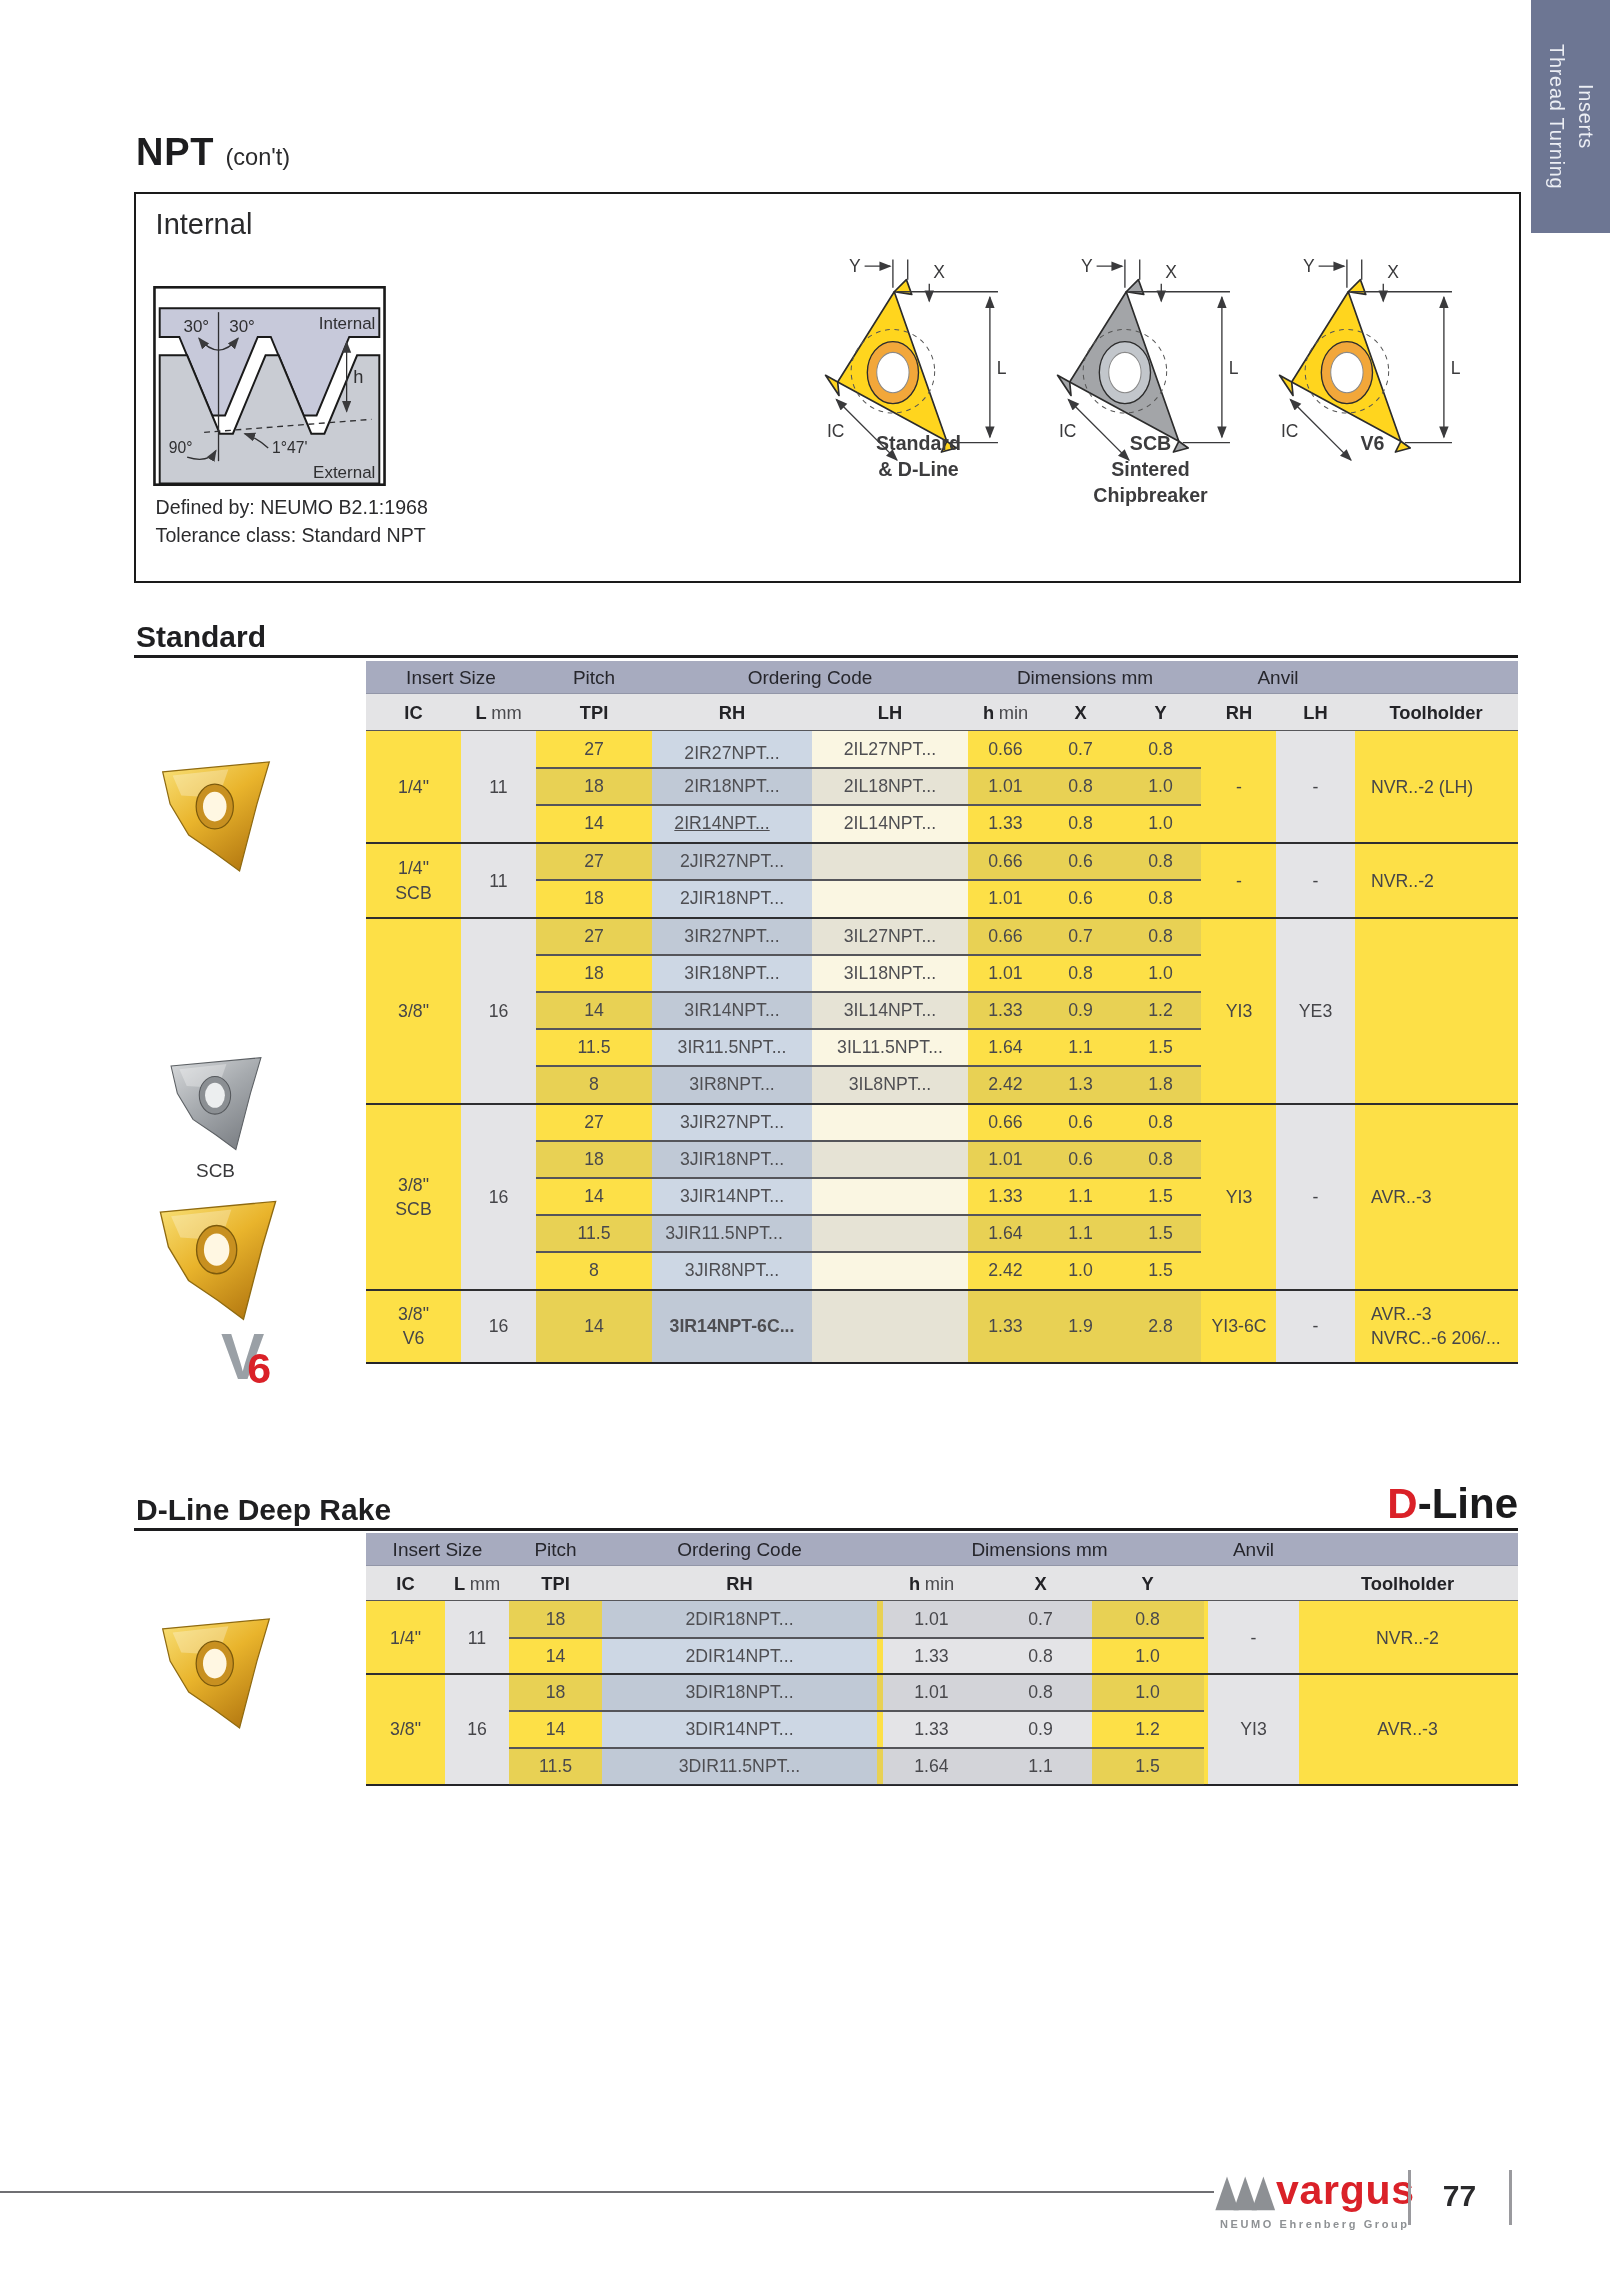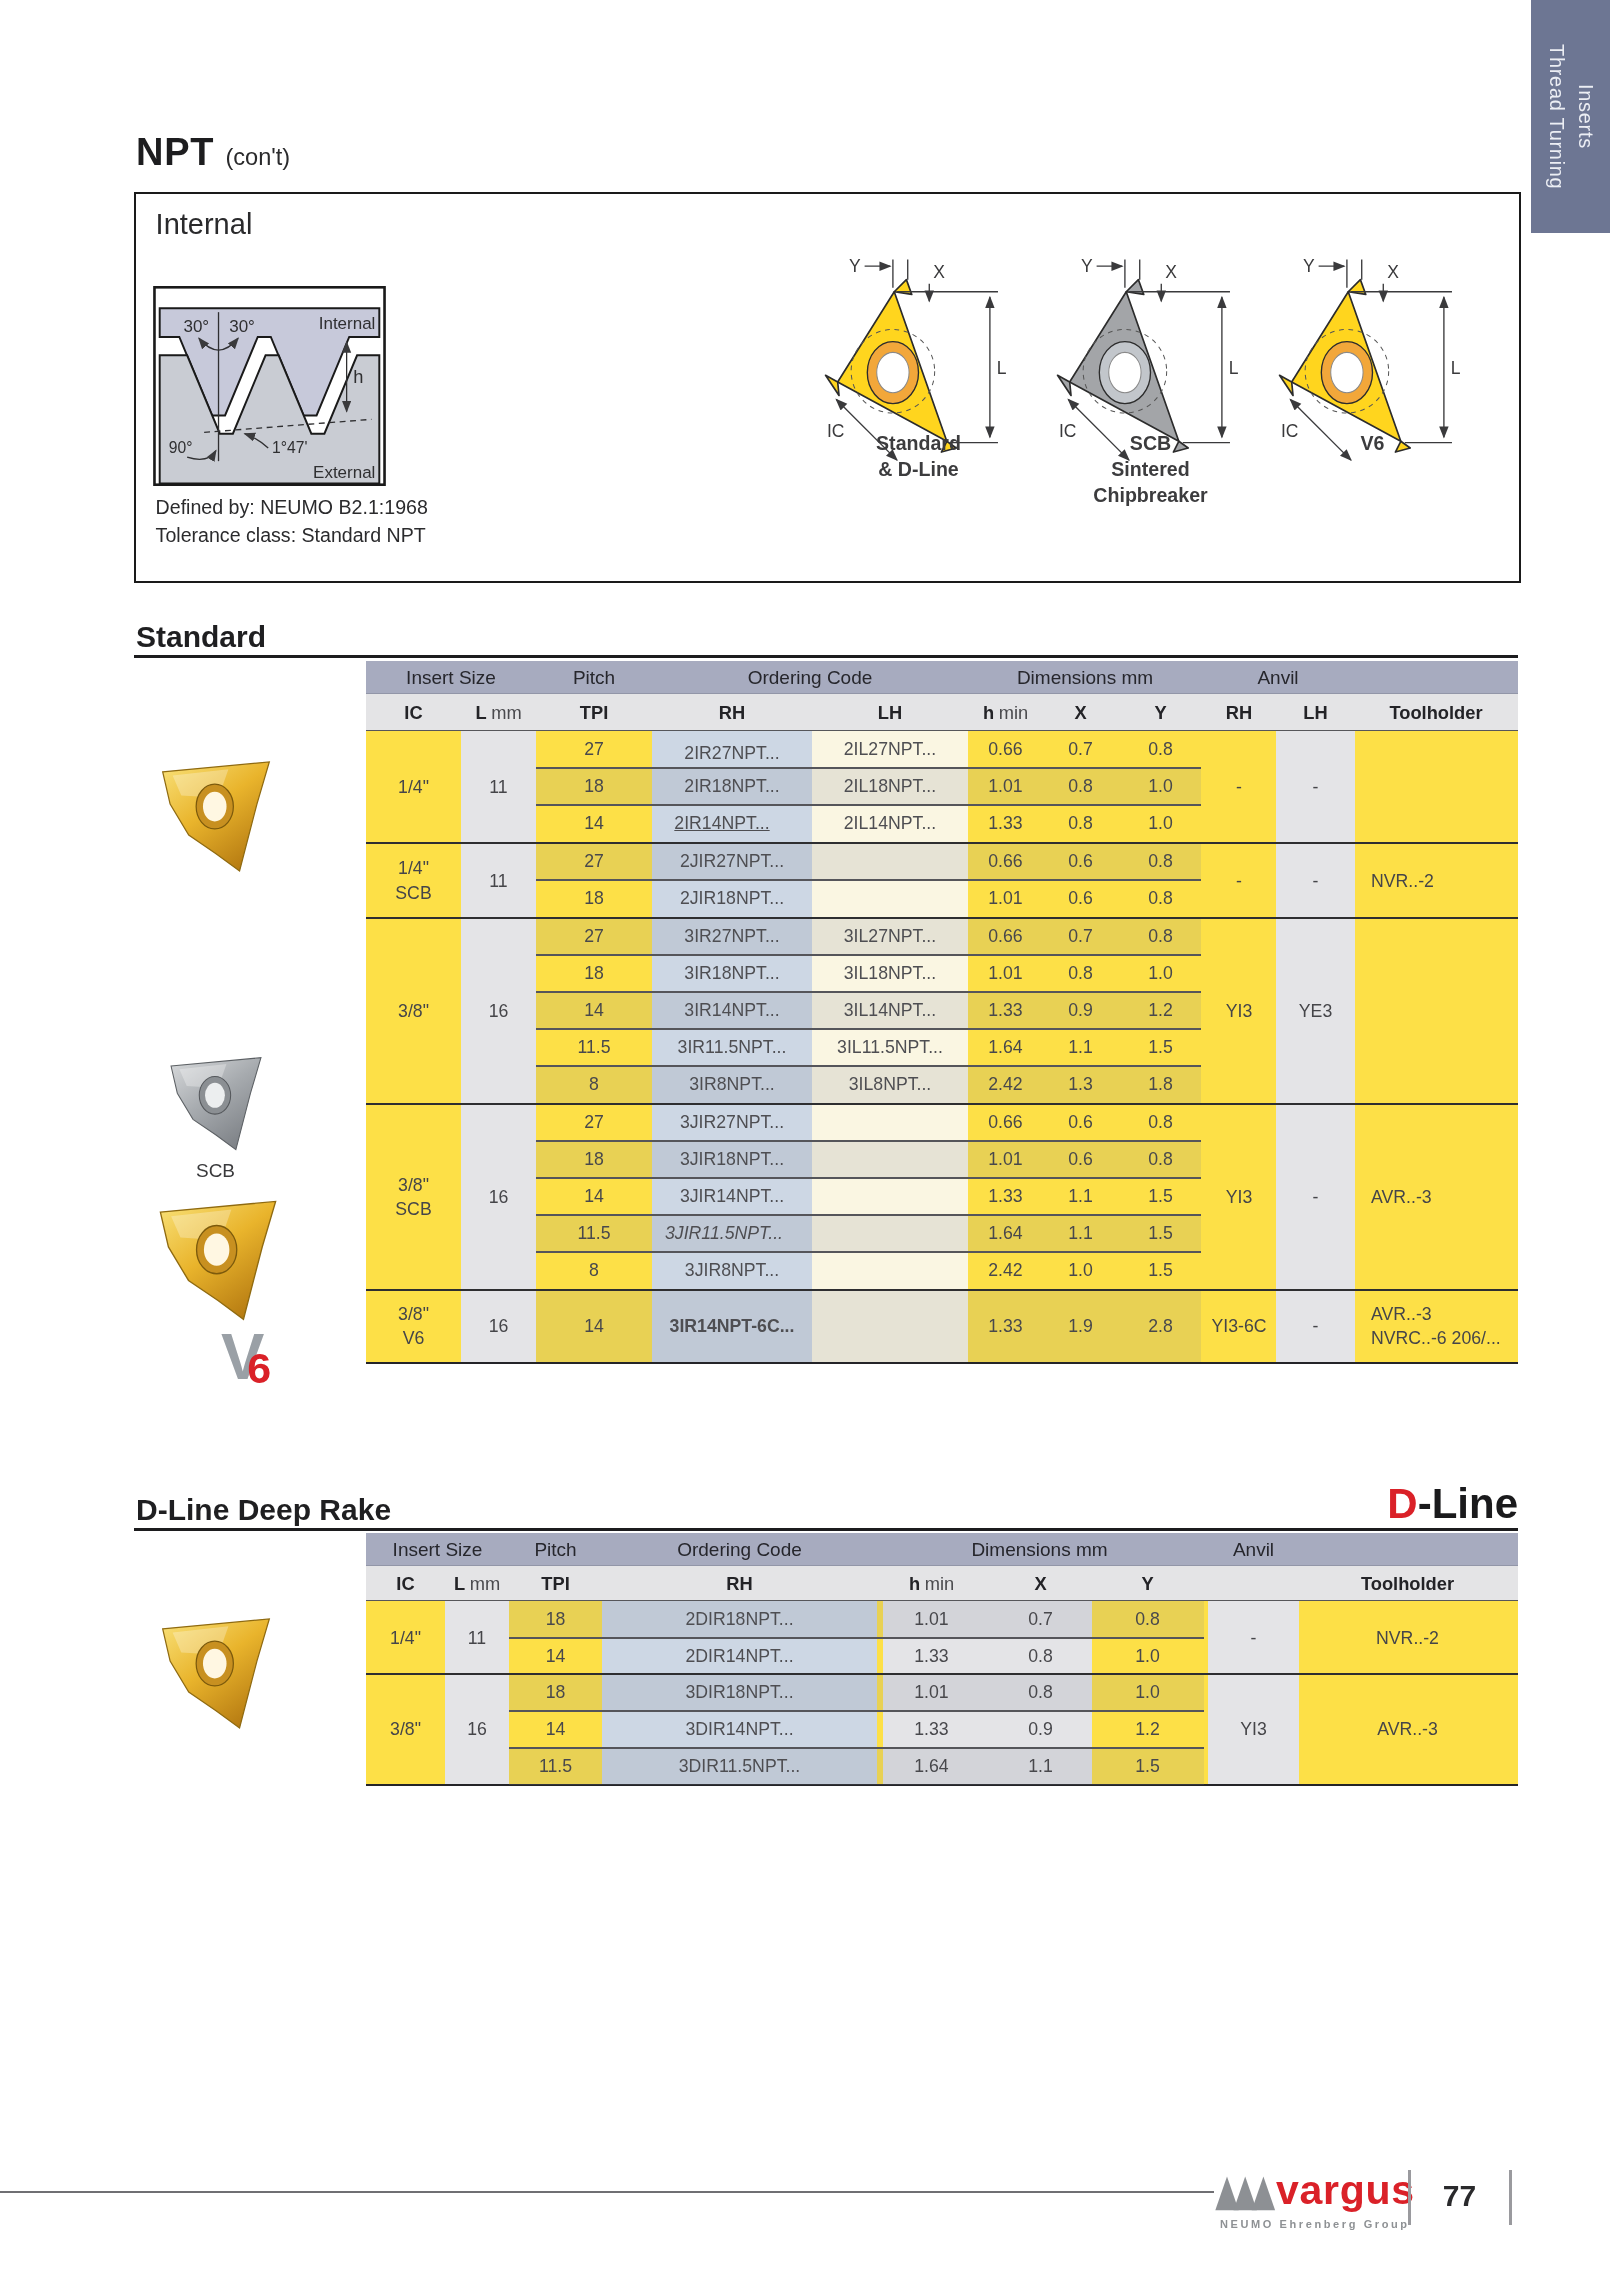--- a/index.html
+++ b/index.html
@@ -270,20 +270,23 @@
           <div class="cell" style="left: 602px; width: 75px;">1.33</div>
           <div class="cell" style="left: 677px; width: 75px;">0.8</div>
           <div class="cell" style="left: 753px; width: 83px;">1.0</div>
         </div>
         <div class="mcell" style="left: 0px; width: 95px;">
           <div>1/4"</div>
         </div>
         <div class="mcell" style="left: 95px; width: 75px;">11</div>
         <div class="mcell" style="left: 836px; width: 74px;">-</div>
         <div class="mcell" style="left: 910px; width: 79px;">-</div>
+        <div class="mcell th-left" style="left: 988px; width: 164px;">
+          <div>NVR..-2 (LH)</div>
+        </div>
       </div>
       <div class="tgroup gsep" style="height: 75px;">
         <div class="trow" style="height: 37px;">
           <div class="shade" style="left: 170px; width: 665px;"></div>
           <div class="cell" style="left: 170px; width: 116px;">27</div>
           <div class="cell code" style="left: 286px; width: 160px;">2JIR27NPT...</div>
           <div class="cell" style="left: 602px; width: 75px;">0.66</div>
           <div class="cell" style="left: 677px; width: 75px;">0.6</div>
           <div class="cell" style="left: 753px; width: 83px;">0.8</div>
         </div>
@@ -383,21 +386,21 @@
           <div class="cell" style="left: 170px; width: 116px;">14</div>
           <div class="cell code" style="left: 286px; width: 160px;">3JIR14NPT...</div>
           <div class="cell" style="left: 602px; width: 75px;">1.33</div>
           <div class="cell" style="left: 677px; width: 75px;">1.1</div>
           <div class="cell" style="left: 753px; width: 83px;">1.5</div>
         </div>
         <div class="trow" style="height: 37px;">
           <div class="rowsep" style="left: 170px; width: 665px;"></div>
           <div class="shade" style="left: 170px; width: 665px;"></div>
           <div class="cell" style="left: 170px; width: 116px;">11.5</div>
-          <div class="cell code" style="left: 286px; width: 144px; font-style: italic;">3JIR11.5NPT...</div>
+          <div class="cell code" style="left: 286px; width: 144px;">3JIR11.5NPT...</div>
           <div class="cell" style="left: 602px; width: 75px;">1.64</div>
           <div class="cell" style="left: 677px; width: 75px;">1.1</div>
           <div class="cell" style="left: 753px; width: 83px;">1.5</div>
         </div>
         <div class="trow" style="height: 37px;">
           <div class="rowsep" style="left: 170px; width: 665px;"></div>
           <div class="cell" style="left: 170px; width: 116px;">8</div>
           <div class="cell code" style="left: 286px; width: 160px;">3JIR8NPT...</div>
           <div class="cell" style="left: 602px; width: 75px;">2.42</div>
           <div class="cell" style="left: 677px; width: 75px;">1.0</div>

